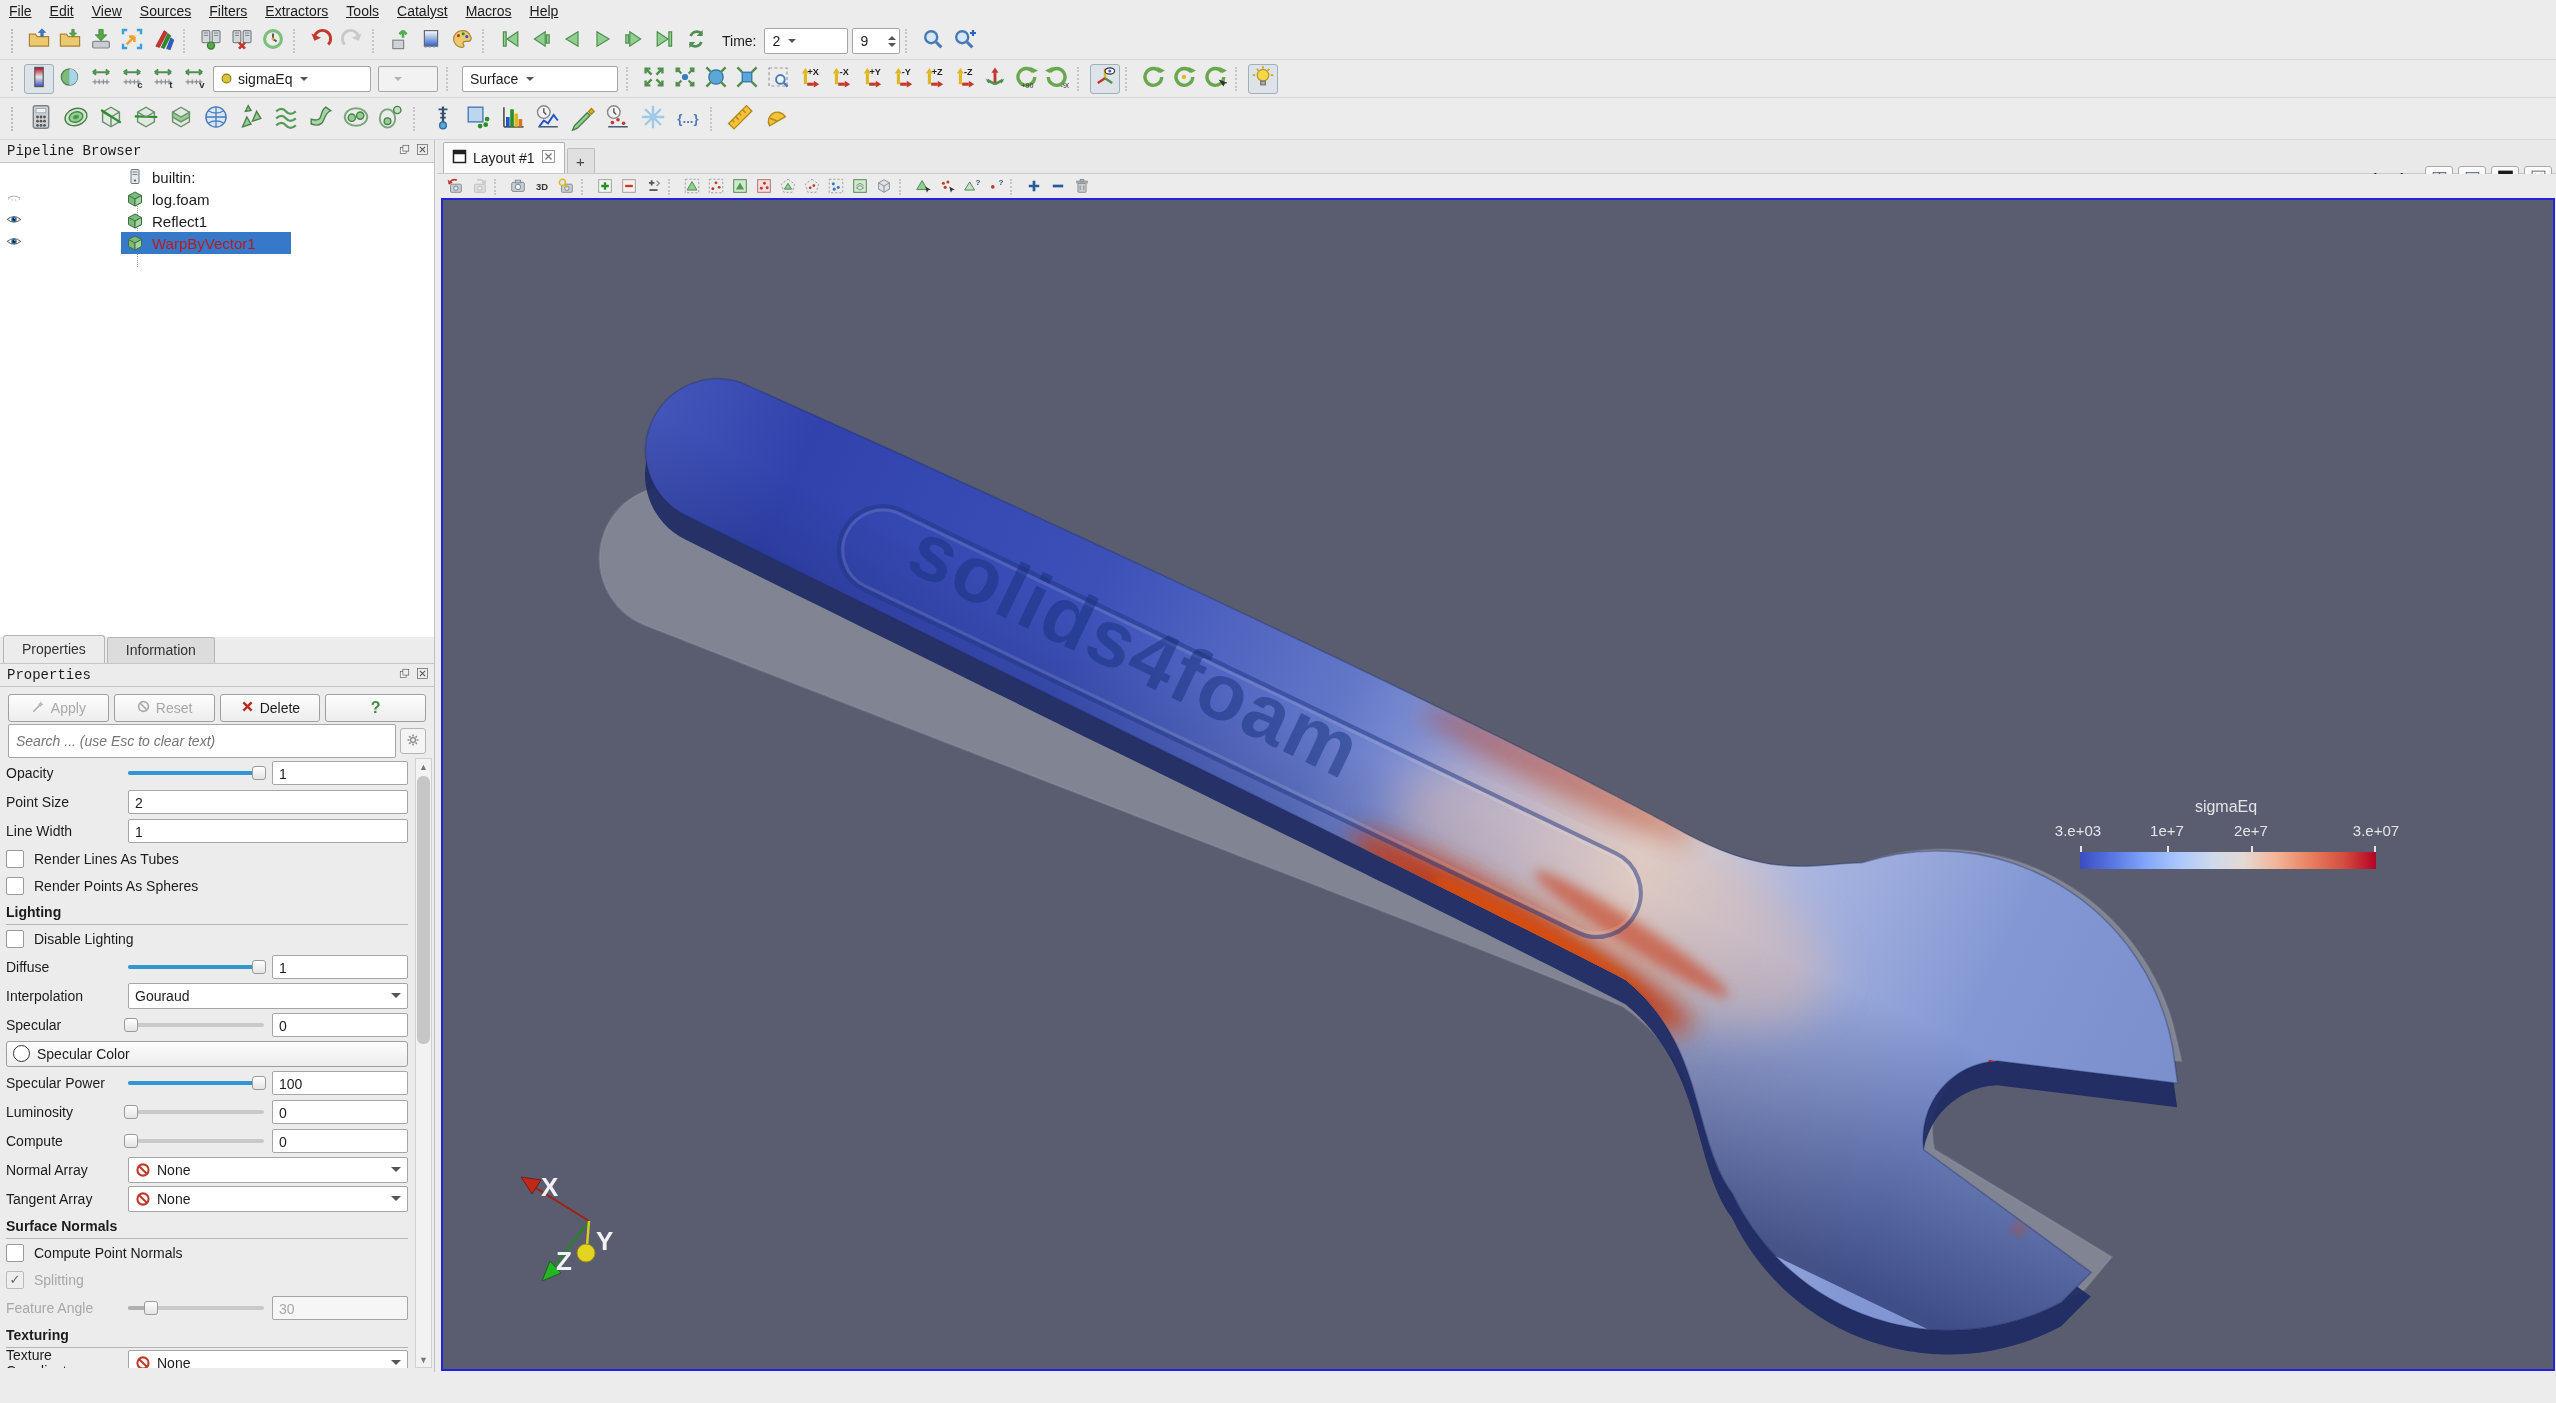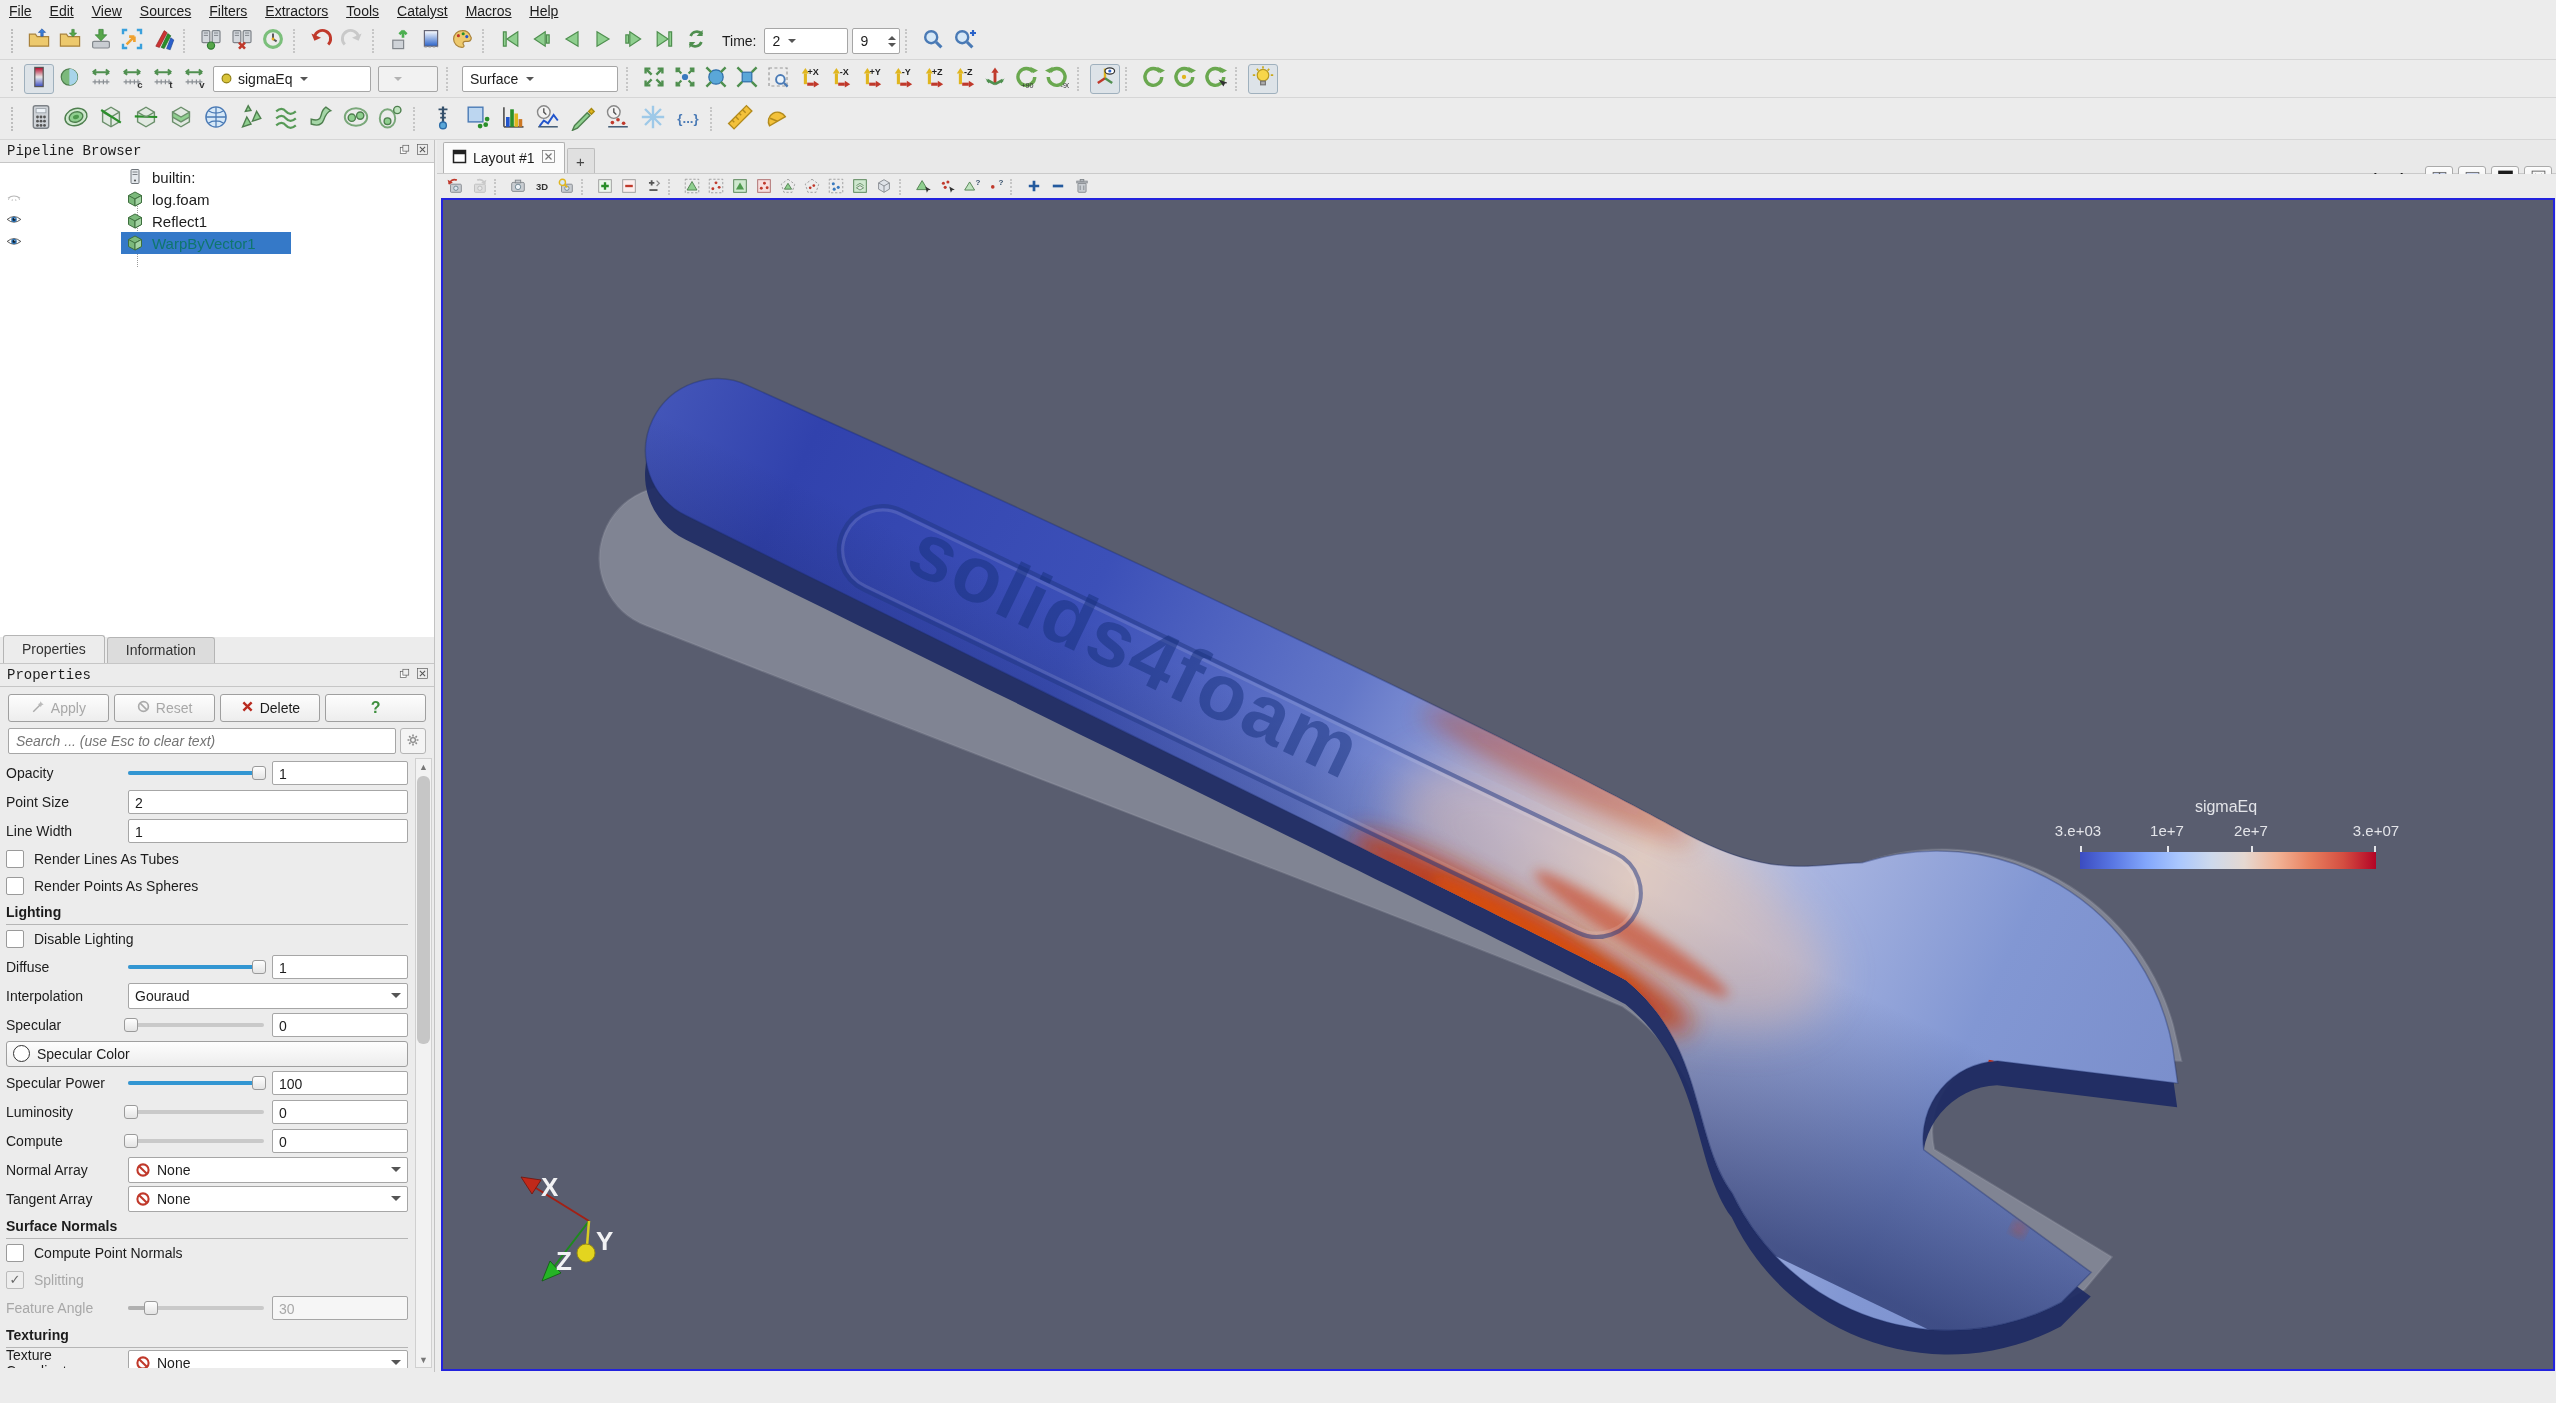--- a/index.html
+++ b/index.html
@@ -47,39 +47,39 @@
   #pipeline-head{top:0;}
   #pipeline-tree{position:absolute;left:0;top:23px;width:100%;height:474px;background:#fff;overflow:hidden;}
   .tree-vline{position:absolute;left:137px;top:38px;height:66px;border-left:1px dotted #9a9a9a;}
   .prow-item{position:absolute;left:0;width:100%;height:22px;display:flex;align-items:center;font-size:15px;}
   .eye{width:20px;height:16px;margin-left:4px;flex:none;}
   .eye svg{width:20px;height:16px;}
   .tree-icon{position:absolute;left:125px;width:22px;height:20px;}
   .tree-icon svg{width:20px;height:20px;}
   .tree-label{position:absolute;left:152px;white-space:nowrap;}
   .tree-sel{position:absolute;left:121px;height:22px;background:#3579c8;z-index:0;}
-  .sel .tree-label{color:#0f766e;z-index:1;}
+  .sel .tree-label{color:#b91c1c;z-index:1;}
   
   #prop-tabs{position:absolute;left:0;top:497px;width:100%;height:27px;background:#ececec;display:flex;
              align-items:flex-end;padding-left:3px;box-sizing:border-box;border-bottom:1px solid #c6c6c6;}
   .ptab{height:25px;line-height:25px;padding:0 18px;border:1px solid #b5b5b5;border-bottom:none;
         background:#dcdcdc;color:#333;border-radius:3px 3px 0 0;margin-right:2px;}
   .ptab.active{background:#ececec;height:27px;line-height:27px;font-weight:normal;position:relative;}
   #prop-head{top:524px;}
   #prop-btns{position:absolute;left:0;top:552px;width:100%;height:32px;display:flex;gap:5px;
              padding:2px 8px;box-sizing:border-box;}
   .pbtn{flex:1;height:26px;border:1px solid #9f9f9f;border-radius:3px;background:linear-gradient(#fdfdfd,#ededed);
         display:flex;align-items:center;justify-content:center;gap:5px;font-size:14px;}
   .pbtn svg{width:15px;height:15px;}
   .pbtn.disabled{color:#a8a8a8;}
   .pbtn .qmark{color:#3f8f3f;font-weight:bold;font-size:16px;}
   #prop-search{position:absolute;left:0;top:586px;width:100%;height:30px;padding:0 8px;box-sizing:border-box;
              display:flex;align-items:center;gap:4px;}
   #search-input{flex:1;height:26px;border:1px solid #a6a6a6;border-radius:2px;background:#fff;
-             font:italic 14px "Liberation Sans",sans-serif;color:#8c8c8c;padding:8px 7px;box-sizing:border-box;outline:none;}
+             font:italic 14px "Liberation Sans",sans-serif;color:#8c8c8c;padding:16px 7px;box-sizing:border-box;outline:none;}
   #search-gear{width:24px;height:24px;border:1px solid #b5b5b5;border-radius:3px;background:#f4f4f4;
              display:flex;align-items:center;justify-content:center;}
   #search-gear svg{width:16px;height:16px;}
   
   #prop-scroll{position:absolute;left:0;top:618px;width:414px;height:610px;overflow:hidden;}
   .prow{display:flex;align-items:center;height:29px;padding:0 6px;box-sizing:border-box;}
   .prow.chk{height:27px;}
   .prow.sec{height:26px;align-items:flex-end;}
   .plabel{width:122px;flex:none;}
   .slider{position:relative;width:136px;height:18px;flex:none;}

